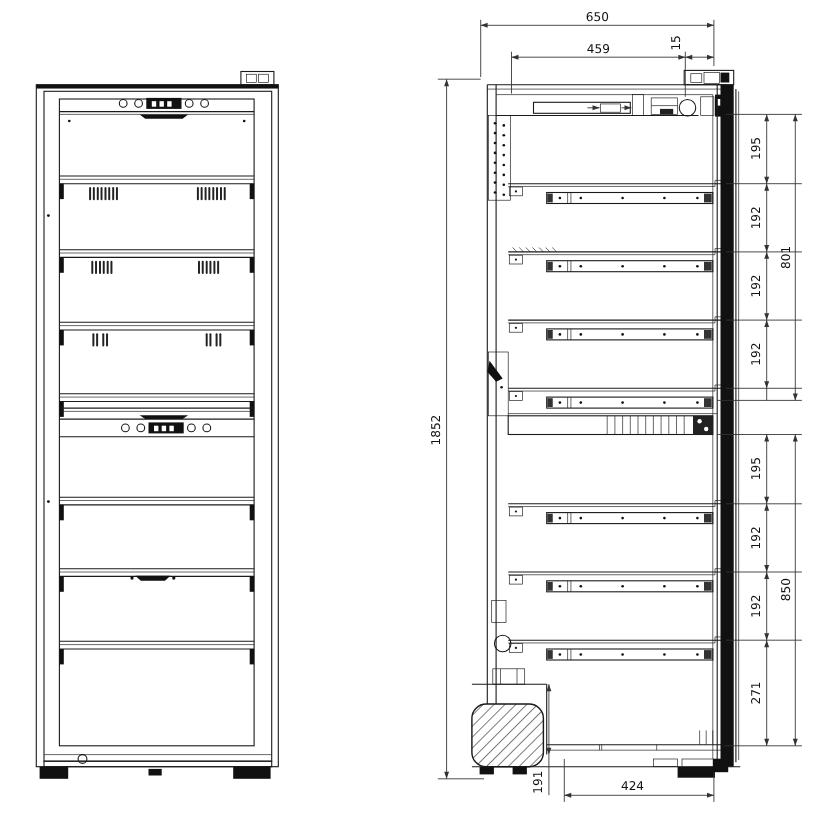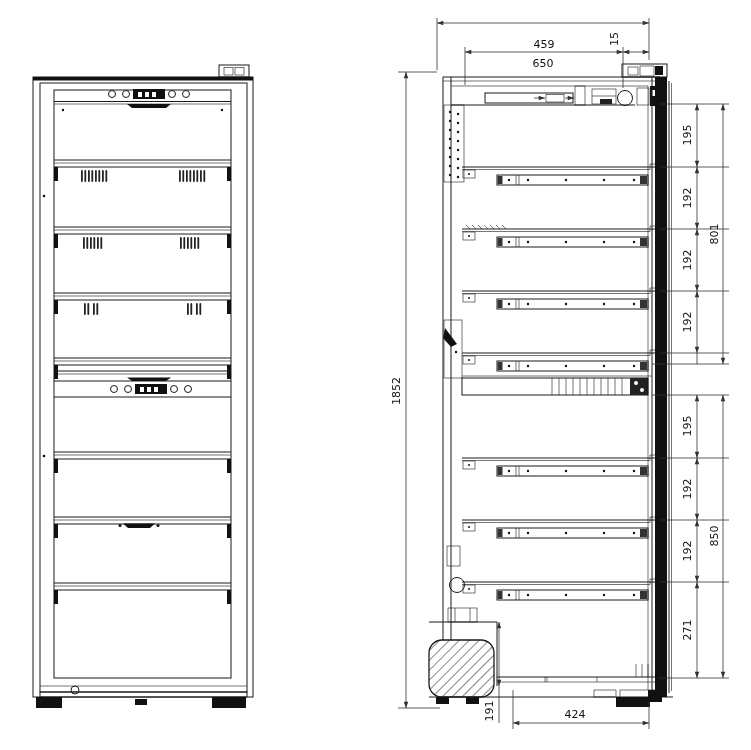--- a/index.html
+++ b/index.html
@@ -332,21 +332,21 @@
     </g>
 
     <line x1="499" y1="622" x2="499" y2="686" class="dim" marker-start="url(#arr)" marker-end="url(#arr)"></line>
     <line x1="499" y1="686" x2="499" y2="723" class="dim"></line>
     <line x1="513" y1="690" x2="513" y2="729" class="dim"></line>
     <line x1="649" y1="702" x2="649" y2="729" class="dim"></line>
     <line x1="513" y1="723" x2="649" y2="723" class="dim" marker-start="url(#arr)" marker-end="url(#arr)"></line>
   </g>
 </svg>
 
-<div class="dim-label" style="left:521px; top:10px;margin-top:48px;">650</div>
+<div class="dim-label" style="left:521px; top:10px;">650</div>
 <div class="dim-label" style="left:522px; top:39px;">459</div>
 <div class="dim-label v" style="left:593px; top:33px;">15</div>
 <div class="dim-label v" style="left:375px; top:385px;">1852</div>
 
 <div class="dim-label v" style="left:666px; top:129px;">195</div>
 <div class="dim-label v" style="left:666px; top:192px;">192</div>
 <div class="dim-label v" style="left:666px; top:254px;">192</div>
 <div class="dim-label v" style="left:666px; top:316px;">192</div>
 <div class="dim-label v" style="left:693px; top:228px;">801</div>
 

